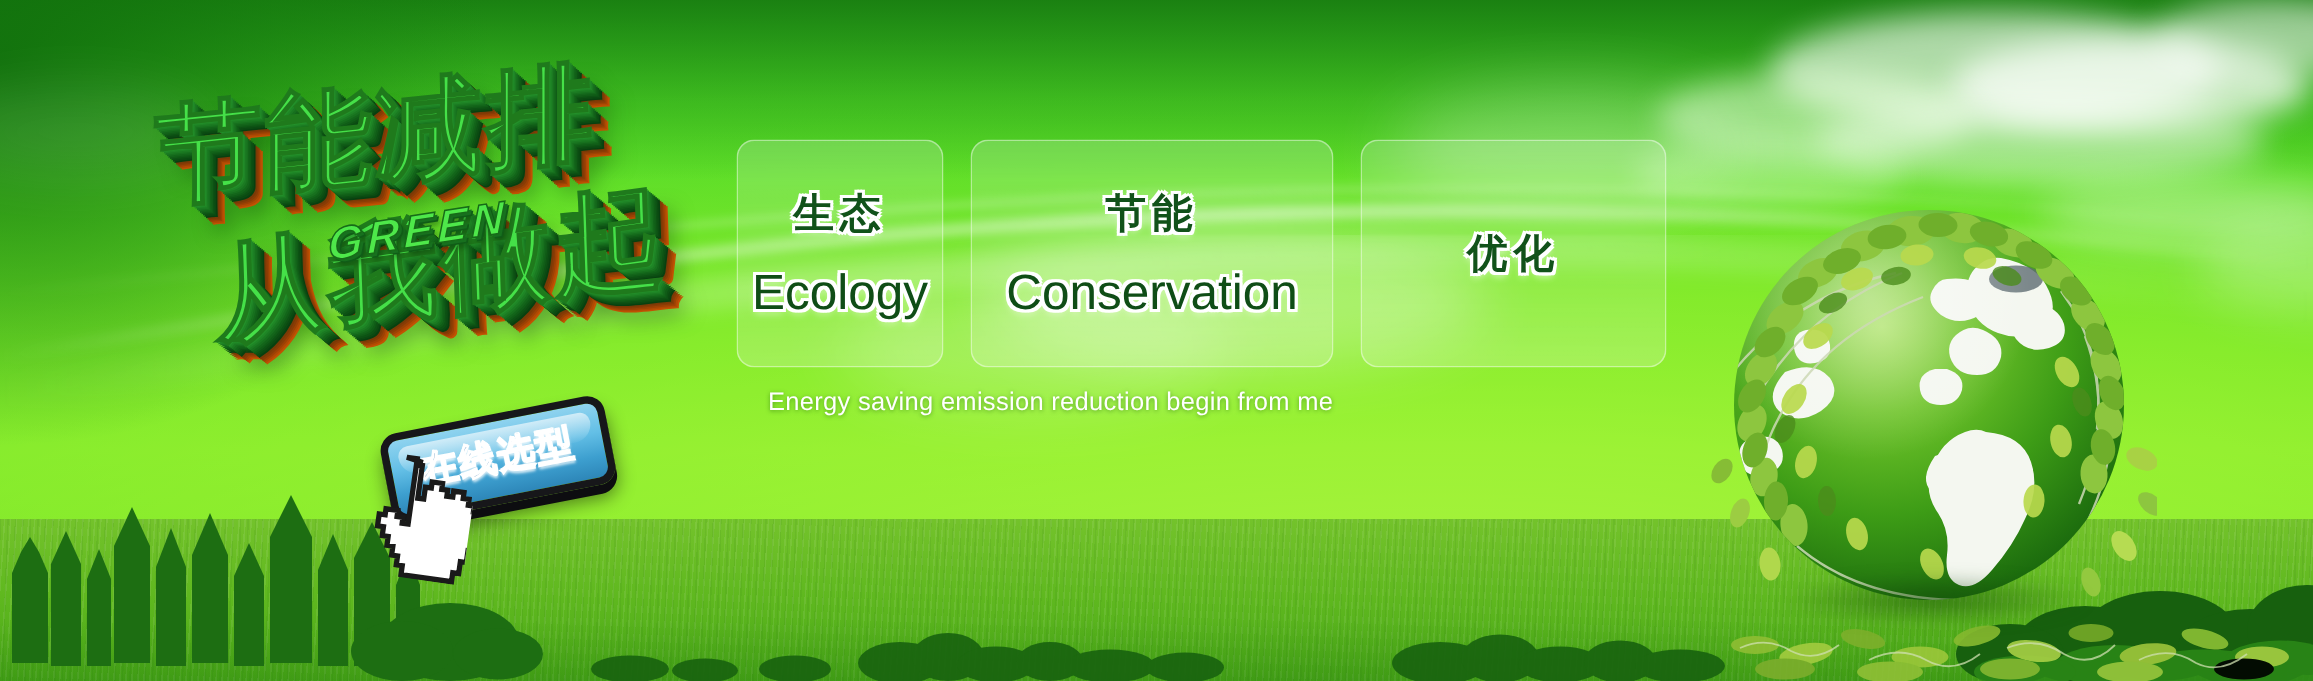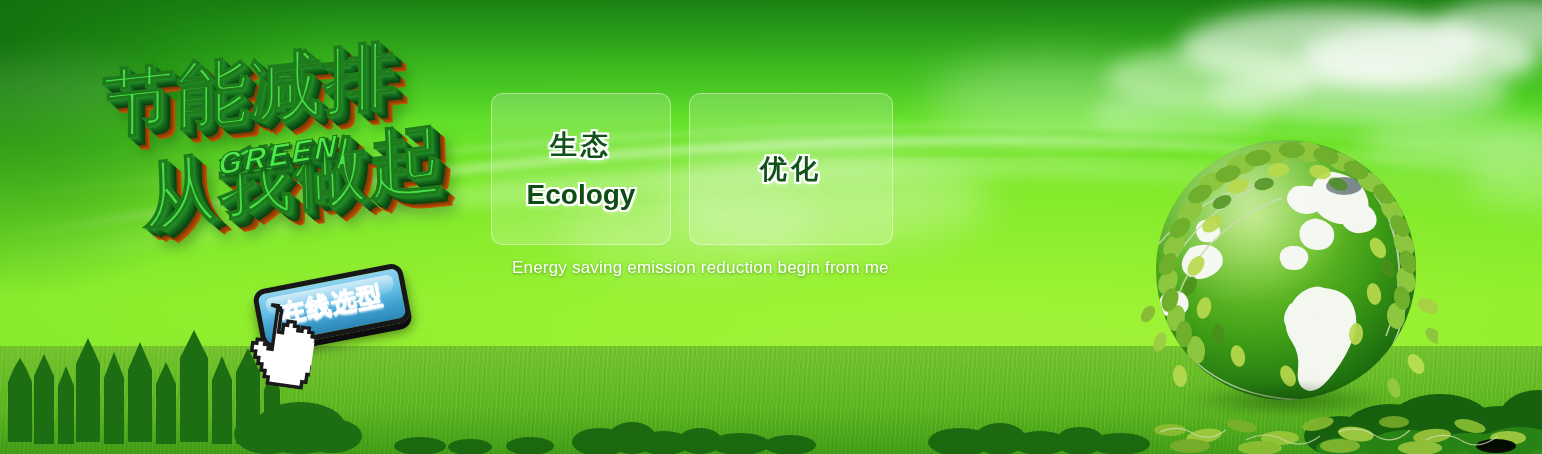--- a/index.html
+++ b/index.html
@@ -148,34 +148,34 @@
     position:relative;
     height:152px;
     box-sizing:border-box;
     border-radius:12px;
     border:1px solid rgba(255,255,255,.42);
     background:linear-gradient(180deg,rgba(255,255,255,.20) 0%,rgba(255,255,255,.10) 48%,rgba(255,255,255,.20) 100%);
     display:flex;flex-direction:column;align-items:center;justify-content:center;
     gap:16px;
     backdrop-filter:blur(1px);
   }
-  .card-1{width:180px;}
+  .card-1{width:138px;}
   .card-2{width:242px;}
   .card-3{width:204px;}
   .cn{
     font-size:27px;font-weight:bold;letter-spacing:4px;
     color:#11521a;
     text-shadow:
       -2px -2px 0 #fff, 2px -2px 0 #fff, -2px 2px 0 #fff, 2px 2px 0 #fff,
       -2px 0 0 #fff, 2px 0 0 #fff, 0 -2px 0 #fff, 0 2px 0 #fff,
       0 3px 4px rgba(255,255,255,.6);
     white-space:nowrap;
   }
   .en{
-    font-size:28px;font-weight:bold;letter-spacing:0px;
+    font-size:33px;font-weight:normal;letter-spacing:0px;
     color:#0f4d16;
     text-shadow:
       -2px -2px 0 #fff, 2px -2px 0 #fff, -2px 2px 0 #fff, 2px 2px 0 #fff,
       -2px 0 0 #fff, 2px 0 0 #fff, 0 -2px 0 #fff, 0 2px 0 #fff,
       0 3px 5px rgba(255,255,255,.55);
     white-space:nowrap;
     text-align:center;
   }
 
   
@@ -460,20 +460,24 @@
   </div>
   <svg class="cursor-hand" viewBox="0 0 74 86" style="position:absolute;left:240px;top:300px;">
     <path d="M26 6 h7 v4 h4 v22 h4 v-8 h4 v-4 h7 v4 h4 v4 h4 v-4 h7 v4 h4 v4 h4 v4 h4 v26 h-4 v8 h-4 v8 h-4 v6 h-34 v-6 h-4 v-6 h-4 v-6 h-4 v-6 h-4 v-6 h-4 v-8 h4 v-4 h8 v4 h4 v4 h4 v-42 h4 z" fill="#ffffff" stroke="#1a1a1a" stroke-width="3.5" stroke-linejoin="miter"></path>
   </svg>
 
   <div class="cards">
     <div class="card card-1">
       <div class="cn">生态</div>
       <div class="en">Ecology</div>
     </div>
+    <div class="card card-2">
+      <div class="cn">节能</div>
+      <div class="en">Conservation</div>
+    </div>
     <div class="card card-3">
       <div class="cn">优化</div>
     </div>
   </div>
 
   <div class="tagline">Energy saving emission reduction begin from me</div>
 
 </div>
 
 </body></html>

